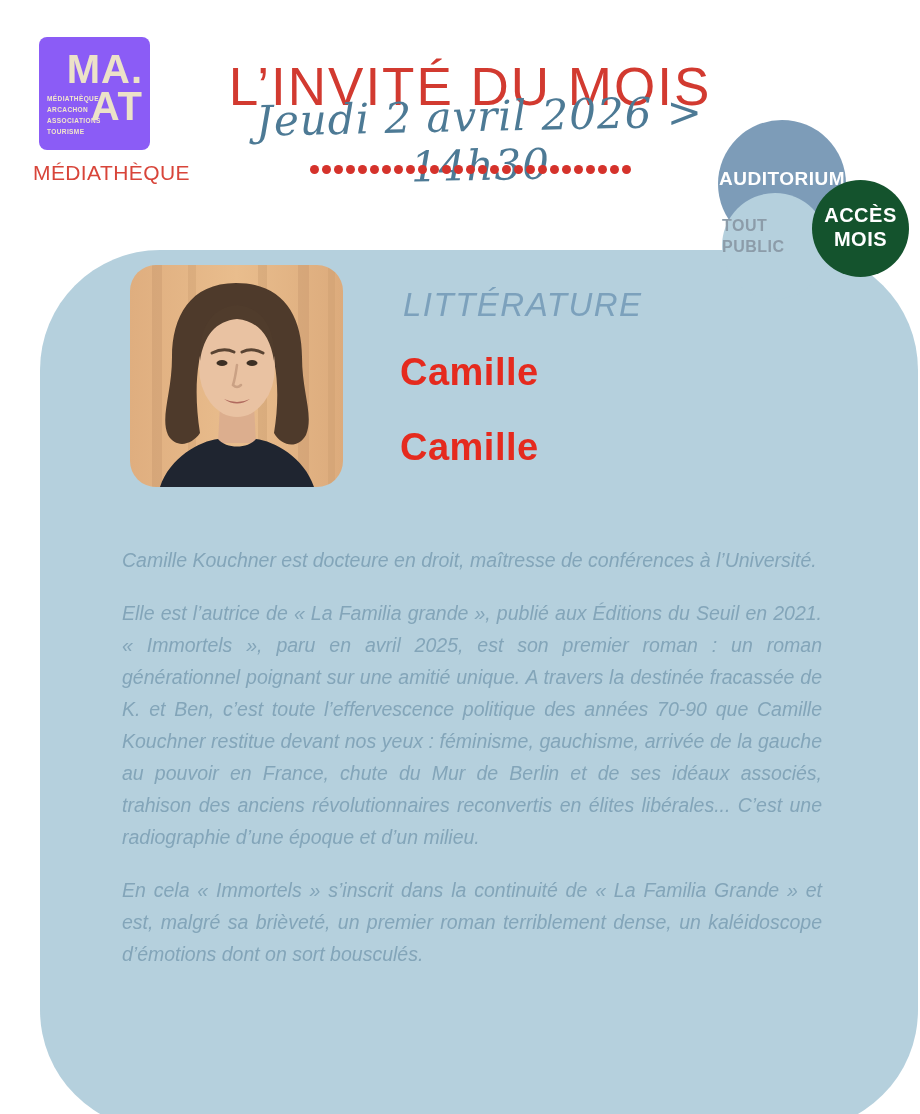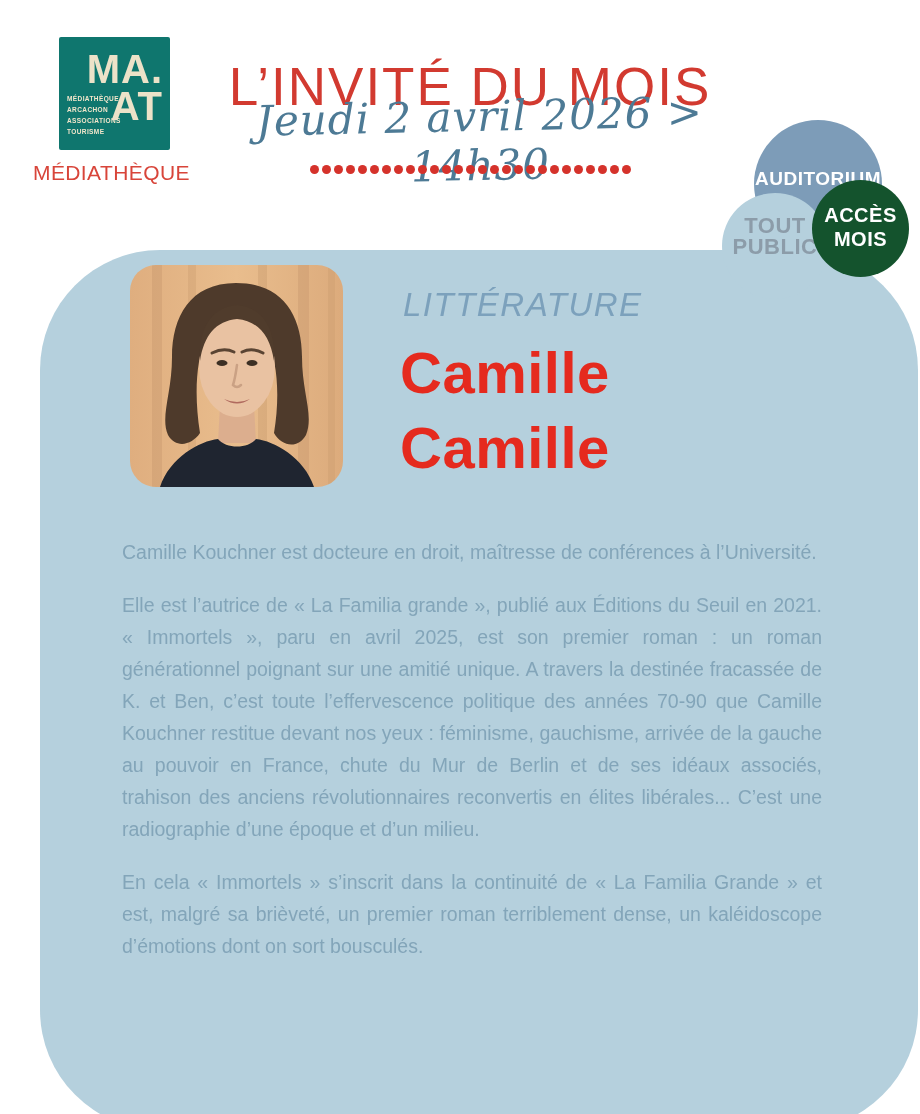--- a/index.html
+++ b/index.html
@@ -2,22 +2,22 @@
 <html><head>
 <meta charset="utf-8">
 <style>
   html,body{margin:0;padding:0;background:#ffffff;}
   .canvas{
     position:relative;width:920px;height:1114px;overflow:hidden;background:#ffffff;
     font-family:"Liberation Sans",sans-serif;
   }
   
   .logo-square{
-    position:absolute;left:59px;top:37px;width:111px;height:113px;
-    background:#0f766e;border-radius:2px;
+    position:absolute;left:39px;top:37px;width:111px;height:113px;
+    background:#8b5cf6;border-radius:8px;
   }
   .logo-big{
     position:absolute;right:7px;top:14px;text-align:right;
     color:#ece2c8;font-weight:700;font-size:40px;line-height:0.93;letter-spacing:1px;
   }
   .logo-small{
     position:absolute;left:8px;top:56px;color:#f2e6cb;font-size:6.5px;line-height:1.7;
     letter-spacing:0.4px;font-weight:700;
   }
   .logo-caption{
@@ -32,57 +32,57 @@
     position:absolute;left:200px;top:92px;width:560px;text-align:center;
     color:#4d7a95;font-size:42px;font-family:"DejaVu Serif",serif;font-style:italic;
     letter-spacing:1px;transform:rotate(-1.2deg);
   }
   .dots{
     position:absolute;left:310px;top:165px;width:330px;display:flex;gap:3px;
   }
   .dots .dot{width:9px;height:9px;border-radius:50%;background:#d5322b;flex:0 0 auto;}
   
   .circle{position:absolute;border-radius:50%;}
-  .circle-auditorium{left:718px;top:120px;width:128px;height:128px;background:#7d9cb8;z-index:3;margin-left:36px;}
+  .circle-auditorium{left:718px;top:120px;width:128px;height:128px;background:#7d9cb8;z-index:3;}
   .circle-auditorium .lbl{
     position:absolute;left:0;top:48px;width:100%;text-align:center;
     color:#ffffff;font-weight:700;font-size:19px;letter-spacing:0.5px;
   }
   .circle-public{left:722px;top:193px;width:106px;height:106px;background:#b5d0dd;z-index:4;}
   .circle-public .lbl{
-    position:absolute;left:0;top:22px;width:100%;text-align:center;
-    color:#8c9ca9;font-weight:700;font-size:22px;line-height:21px;letter-spacing:0.5px;
+    position:absolute;left:0;top:22px;width:100%;
+    color:#8c9ca9;font-weight:700;font-size:16px;line-height:21px;letter-spacing:0.5px;
   }
   .circle-acces{left:812px;top:180px;width:97px;height:97px;background:#14532d;z-index:5;}
   .circle-acces .lbl{
     position:absolute;left:0;top:23px;width:100%;text-align:center;
     color:#ffffff;font-weight:700;font-size:20px;line-height:24px;letter-spacing:0.5px;
   }
   
   .card{
     position:absolute;left:40px;top:250px;width:878px;height:880px;
     background:#b5d0dd;border-radius:120px;z-index:1;
   }
   .photo{
     position:absolute;left:90px;top:15px;width:213px;height:222px;
     border-radius:26px;overflow:hidden;
   }
   .category{
     position:absolute;left:363px;top:36px;color:#7ca1bc;font-size:33px;
     font-weight:500;letter-spacing:1.5px;font-style:italic;
   }
   .guest-name{
-    position:absolute;left:360px;top:85px;color:#e52a1e;font-size:58px;
+    position:absolute;left:360px;top:85px;color:#e52a1e;font-size:38px;
     font-weight:700;line-height:75px;letter-spacing:0.5px;
   }
   .body-text{
     position:absolute;left:82px;top:282px;width:700px;
     color:#83a5b9;font-size:19.5px;line-height:32px;text-align:justify;
   }
-  .body-text p{margin:4px 0 21px 0;}
+  .body-text p{margin:12px 0 21px 0;font-style:italic;}
 </style>
 </head>
 <body>
 
 <div class="canvas">
 
   <div class="logo-square">
     <div class="logo-small">
         <div>MÉDIATHÈQUE</div>
         <div>ARCACHON</div>

